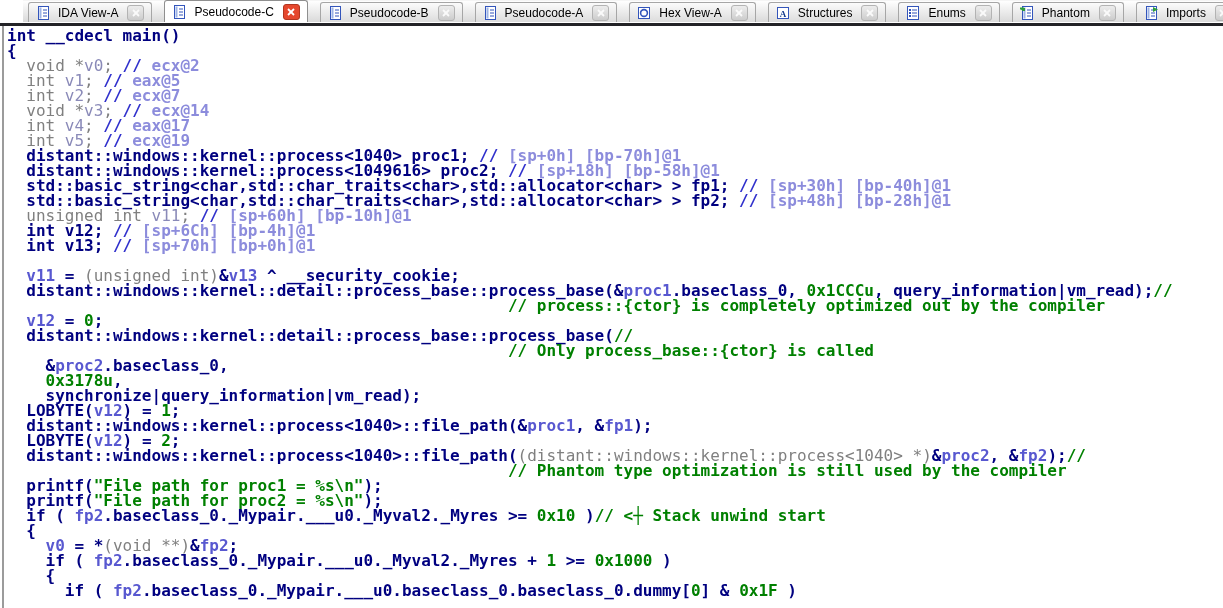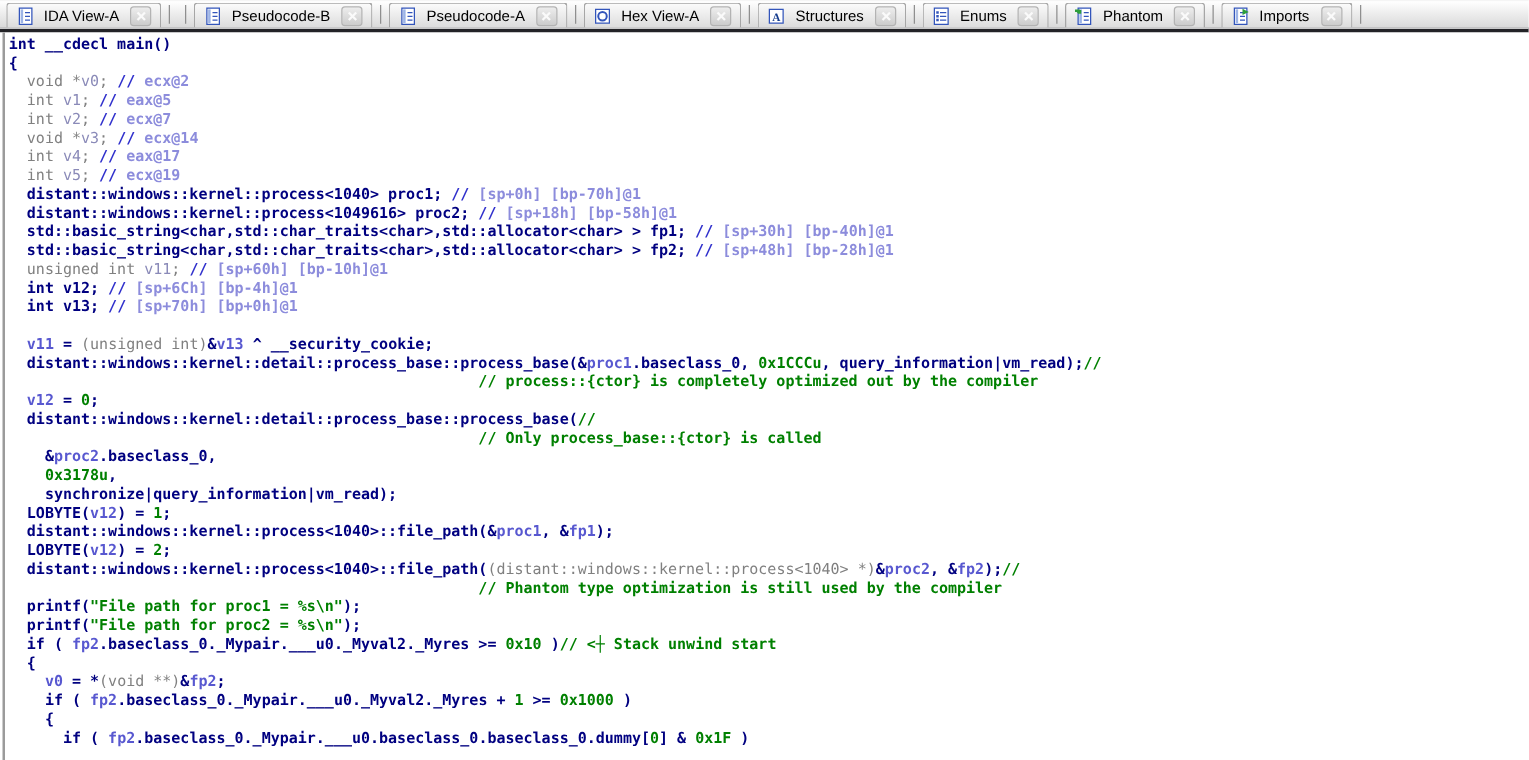--- a/index.html
+++ b/index.html
@@ -4,20 +4,21 @@
 <style>
   html,body{margin:0;padding:0;background:#ffffff;width:1223px;height:608px;overflow:hidden;}
   .app{width:1223px;height:608px;position:relative;background:#fff;}
 
   
   .tabbar{
     height:22px;background:linear-gradient(#ffffff,#d9d9d9);
     display:flex;align-items:flex-end;padding-left:5px;box-sizing:border-box;
     font-family:"Liberation Sans",sans-serif;font-size:12px;color:#000;
     border-top:1px solid #f5f5f5;
+    margin-left:23px;
   }
   .tab{
     display:flex;align-items:center;gap:5px;height:19px;padding:0 7px 0 6px;
     border:1px solid #a6a6a6;border-bottom:none;border-radius:3px 3px 0 0;
     background:linear-gradient(#fbfbfb,#dcdcdc);
     white-space:nowrap;cursor:default;
   }
   .tab.active{background:#ffffff;height:21px;border-color:#8f8f8f;}
   .tab-divider{width:1px;height:15px;background:#8f8f8f;margin:0 6px;align-self:center;}
   .tablabel{padding:0 2px;}
@@ -31,21 +32,21 @@
   .tabicon{display:flex;align-items:center;}
 
   
   .tab-band{height:3px;background:#232327;border-top:1px solid #ffffff;}
 
   
   .code-pane{position:relative;height:583px;background:#fff;}
   .pane-left-line{position:absolute;left:2px;top:0;bottom:0;width:2px;background:#9b9b9b;}
   pre.code{
     margin:0;padding:2px 0 0 7px;
-    font-family:"DejaVu Sans Mono",monospace;font-size:12px;line-height:15px;
+    font-family:"DejaVu Sans Mono",monospace;font-size:16px;line-height:15px;
     color:var(--keyword-navy,#000080);
   }
   .cl{height:15px;white-space:pre;}
   .tok{font-weight:bold;}
   .tok.kw{color:var(--keyword-navy,#000080);}
   .tok.lv{color:var(--lvar-blue,#5858d0);}
   .tok.cm{color:var(--comment-green,#008000);}
   .tok.ds{color:var(--decl-comment-slash,#3030cc);}
   .tok.gr{color:var(--cast-gray,#808080);font-weight:normal;text-align:center;}
   .tok.gv{color:var(--gray-var,#8a8ab8);font-weight:normal;}
@@ -68,20 +69,38 @@
         </span>
         <span class="tablabel">IDA View-A</span>
         <span class="tabclose">
           <svg width="8" height="8" viewBox="0 0 8 8">
             <line x1="1" y1="1" x2="7" y2="7" stroke="#fafafa" stroke-width="1.8"></line>
             <line x1="7" y1="1" x2="1" y2="7" stroke="#fafafa" stroke-width="1.8"></line>
           </svg>
         </span>
       </div>
       <span class="tab-divider"></span>
+      <div class="tab active">
+        <span class="tabicon">
+          <svg width="16" height="16" viewBox="0 0 16 16">
+            <rect x="3.5" y="1.5" width="10" height="13" fill="#fff" stroke="#3355bb"></rect>
+            <rect x="4.5" y="2.5" width="2" height="11" fill="#9db4e6"></rect>
+            <line x1="8" y1="5" x2="12" y2="5" stroke="#3355bb"></line>
+            <line x1="8" y1="8" x2="12" y2="8" stroke="#3355bb"></line>
+            <line x1="8" y1="11" x2="12" y2="11" stroke="#3355bb"></line>
+          </svg>
+        </span>
+        <span class="tablabel">Pseudocode-C</span>
+        <span class="tabclose red">
+          <svg width="8" height="8" viewBox="0 0 8 8">
+            <line x1="1" y1="1" x2="7" y2="7" stroke="#ffffff" stroke-width="1.8"></line>
+            <line x1="7" y1="1" x2="1" y2="7" stroke="#ffffff" stroke-width="1.8"></line>
+          </svg>
+        </span>
+      </div>
       <span class="tab-divider"></span>
       <div class="tab">
         <span class="tabicon">
           <svg width="16" height="16" viewBox="0 0 16 16">
             <rect x="3.5" y="1.5" width="10" height="13" fill="#fff" stroke="#3355bb"></rect>
             <rect x="4.5" y="2.5" width="2" height="11" fill="#9db4e6"></rect>
             <line x1="8" y1="5" x2="12" y2="5" stroke="#3355bb"></line>
             <line x1="8" y1="8" x2="12" y2="8" stroke="#3355bb"></line>
             <line x1="8" y1="11" x2="12" y2="11" stroke="#3355bb"></line>
           </svg>

